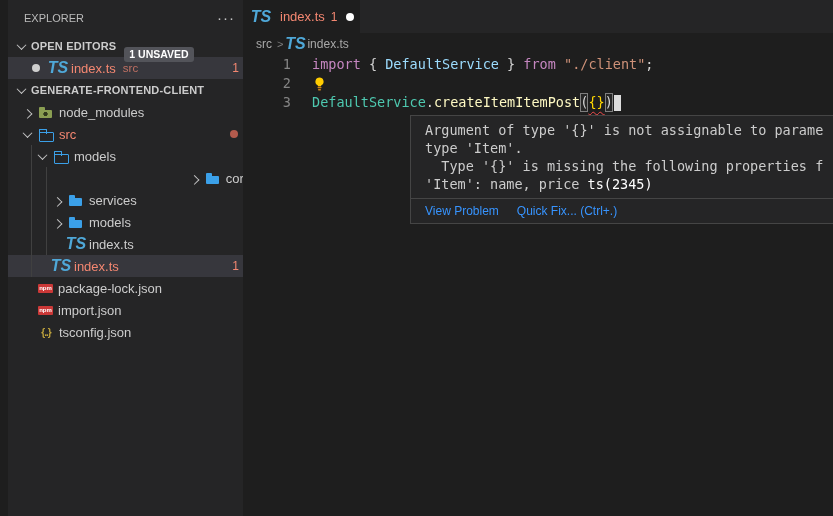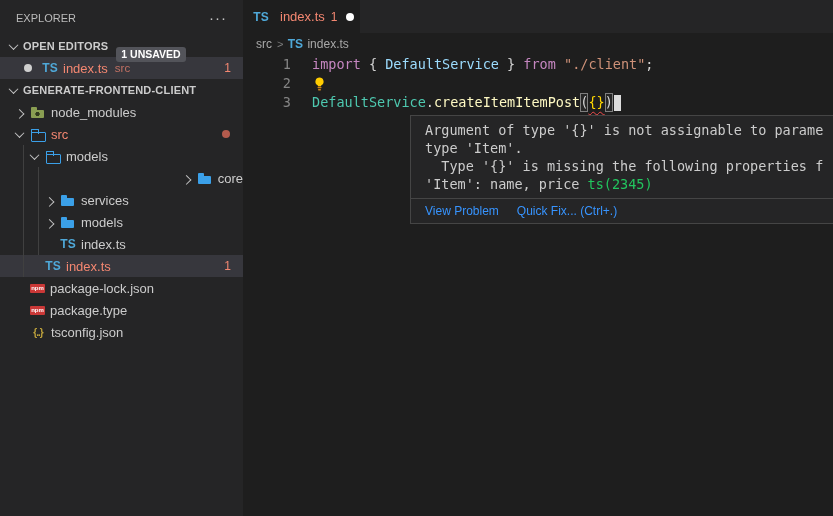--- a/index.html
+++ b/index.html
@@ -1,21 +1,21 @@
 <!DOCTYPE html>
 <html><head>
 <meta charset="utf-8">
 <style>
   * { margin:0; padding:0; box-sizing:border-box; }
   html,body { width:833px; height:516px; overflow:hidden; background:#1e1e1e;
               font-family:"Liberation Sans", sans-serif; }
   .app { position:relative; width:833px; height:516px; }
 
   
-  .sidebar { position:absolute; left:0; top:0; width:243px; height:516px;
+  .sidebar { position:absolute; left:8px; top:0; width:243px; height:516px;
              background:#252526; color:#cccccc; font-size:13px; }
   .sidebar-title { height:35px; display:flex; align-items:center; padding:0 16px;
                    font-size:11px; color:#bbbbbb; }
   .sidebar-title .sp { flex:1; }
   .more { font-size:15px; color:#c5c5c5; letter-spacing:1px; cursor:pointer; }
 
   .section-header { height:22px; display:flex; align-items:center; padding:0 4px 0 4px;
                     font-weight:bold; font-size:11px; color:#cccccc; cursor:pointer; }
   .sh-label { margin-left:2px; letter-spacing:.2px; }
   .unsaved-badge { margin-left:8px; background:#53545a; color:#ffffff; font-weight:bold;
@@ -40,21 +40,21 @@
   .tree-row { height:22px; display:flex; align-items:center; cursor:pointer; }
   .tree-row.selected { background:#37373d; }
   .tree-row .chev-slot { width:14px; flex:none; display:flex; align-items:center; }
   .tlabel { white-space:nowrap; }
   .tlabel.err { color:#f48771; }
   .indent-guide { position:absolute; width:1px; background:#404040; }
 
   
   .ficon { width:16px; height:16px; position:relative; flex:none; margin-right:5px;
            display:flex; align-items:center; justify-content:center; }
-  .f-ts { color:#4fa8d8; font-weight:bold; font-size:12px; font-family:"Liberation Sans",sans-serif; }
+  .f-ts { color:#4fa8d8; font-weight:bold; font-size:16px; font-family:"Liberation Sans",sans-serif;font-style:italic; }
   .f-npmfile { background:#cb3837; color:#ffffff; font-weight:bold; font-size:6px;
                width:15px; height:9px; border-radius:1px; align-self:center;
                display:flex; align-items:center; justify-content:center; }
   .f-json { color:#c0a43c; font-size:10px; font-weight:bold; letter-spacing:-1px; }
   .f-solid::before { content:''; position:absolute; left:1px; top:5.5px; width:13px; height:8px;
                      background:#3ba0e8; border-radius:1px; }
   .f-solid::after  { content:''; position:absolute; left:1px; top:3px; width:6px; height:4px;
                      background:#3ba0e8; border-radius:1px 1px 0 0; }
   .f-open::before  { content:''; position:absolute; left:1px; top:5.5px; width:13px; height:8px;
                      border:1.3px solid #3ba0e8; border-radius:1px; }
@@ -96,21 +96,21 @@
   .sq { text-decoration:underline wavy #f14c4c 1px; text-underline-offset:4px; }
   .cursor { display:inline-block; width:7px; height:16px; background:#dddddd; margin-left:1px; }
   .lightbulb { display:inline-flex; width:16px; height:16px; cursor:pointer; }
 
   
   .tooltip { position:absolute; left:410px; top:115px; width:600px; z-index:10;
              background:#252526; border:1px solid #454545; }
   .tt-body { padding:5px 14px; }
   .tt-line { font-family:"DejaVu Sans Mono", monospace; font-size:13.5px; line-height:18px;
              color:#cccccc; white-space:pre; }
-  .tt-dim { color:#22c55e; }
+  .tt-dim { color:#ffffff; }
   .tt-footer { border-top:1px solid #454545; padding:5px 14px; display:flex; gap:18px; }
   .tt-link { color:#3794ff; font-size:12px; cursor:pointer; }
 </style>
 </head>
 <body>
 
 <div class="app">
 
   <aside class="sidebar">
     <div class="sidebar-title">
@@ -194,21 +194,21 @@
           <span class="err-badge">1</span>
         </div>
         <div class="tree-row" style="padding-left: 16px;">
           <span class="chev-slot"></span>
           <span class="ficon f-npmfile">npm</span>
           <span class="tlabel">package-lock.json</span>
         </div>
         <div class="tree-row" style="padding-left: 16px;">
           <span class="chev-slot"></span>
           <span class="ficon f-npmfile">npm</span>
-          <span class="tlabel">package.type</span>
+          <span class="tlabel">import.json</span>
         </div>
         <div class="tree-row" style="padding-left: 16px;">
           <span class="chev-slot"></span>
           <span class="ficon f-json">{..}</span>
           <span class="tlabel">tsconfig.json</span>
         </div>
         <div class="indent-guide" style="left: 23px; top: 44px; height: 132px;"></div>
         <div class="indent-guide" style="left: 38px; top: 66px; height: 88px;"></div>
       </div>
   </aside>

